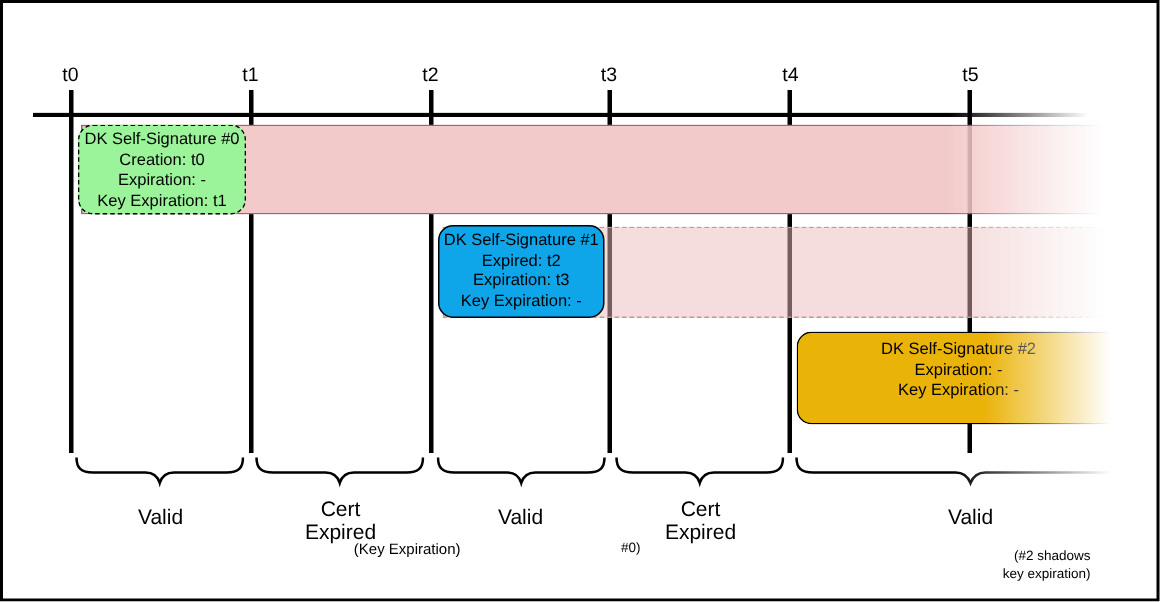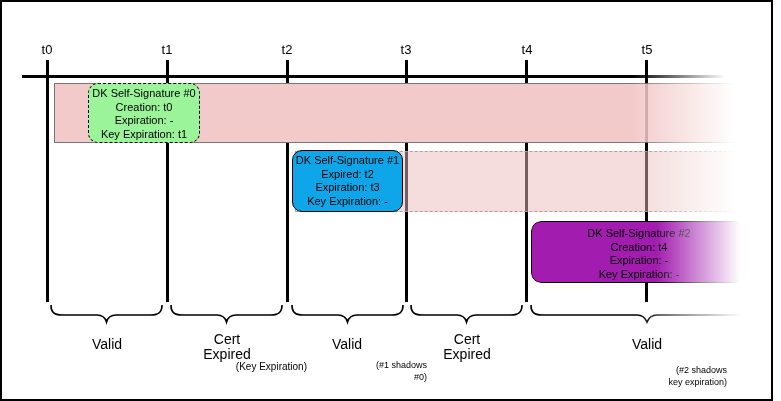--- a/index.html
+++ b/index.html
@@ -46,21 +46,21 @@
     -webkit-mask-image:linear-gradient(to right,#000 78%,transparent 99%);
     mask-image:linear-gradient(to right,#000 78%,transparent 99%);
   }
   
   .sig-box {
     position:absolute; box-sizing:border-box; z-index:4;
     border:1.6px solid #000; border-radius:10px;
     font-size:11px; line-height:13.5px; text-align:center;
     padding-top:3px;
   }
-  .sig0 { left:50px; top:81px; width:112px; height:60px; border-style:dashed;margin-left:36px; }
+  .sig0 { left:50px; top:81px; width:112px; height:60px; border-style:dashed; }
   .sig1 { left:290px; top:148px; width:111px; height:62px; }
   .sig2 {
     left:529px; top:219px; width:216px; height:62px; padding-top:5px;
     -webkit-mask-image:linear-gradient(to right,#000 58%,transparent 97%);
     mask-image:linear-gradient(to right,#000 58%,transparent 97%);
   }
   
   .brace { position:absolute; top:302px; z-index:1; }
   .br1{left:48px;} .br2{left:168px;} .br3{left:289px;} .br4{left:408px;}
   .br5{
@@ -117,23 +117,22 @@
     <div>Creation: t0</div>
     <div>Expiration: -</div>
     <div>Key Expiration: t1</div>
   </div>
   <div class="sig-box sig1" style="background-color: #0ea5e9;">
     <div>DK Self-Signature #1</div>
     <div>Expired: t2</div>
     <div>Expiration: t3</div>
     <div>Key Expiration: -</div>
   </div>
-  <div class="sig-box sig2" style="background-color: #a21caf;">
+  <div class="sig-box sig2" style="background-color: #eab308;">
     <div>DK Self-Signature #2</div>
-    <div>Creation: t4</div>
     <div>Expiration: -</div>
     <div>Key Expiration: -</div>
   </div>
 
   <svg class="brace br1" width="113" height="22" viewBox="0 0 113 22">
     <path d="M 1,1 C 1,8 4,11 12,11 L 47,11 C 52,11 55,13 56.5,18 C 58,13 61,11 66,11 L 101,11 C 109,11 112,8 112,1"></path>
   </svg>
   <svg class="brace br2" width="113" height="22" viewBox="0 0 113 22">
     <path d="M 1,1 C 1,8 4,11 12,11 L 47,11 C 52,11 55,13 56.5,18 C 58,13 61,11 66,11 L 101,11 C 109,11 112,8 112,1"></path>
   </svg>
@@ -156,21 +155,20 @@
     <div>Expired</div>
   </div>
   <div class="period-note pn2">
     <div>(Key Expiration)</div>
   </div>
 
   <div class="period-label pl3">
     <div>Valid</div>
   </div>
   <div class="period-note pn3">
-    <div>(#1 shadows</div>
     <div>#0)</div>
   </div>
 
   <div class="period-label pl4">
     <div>Cert</div>
     <div>Expired</div>
   </div>
 
   <div class="period-label pl5">
     <div>Valid</div>

